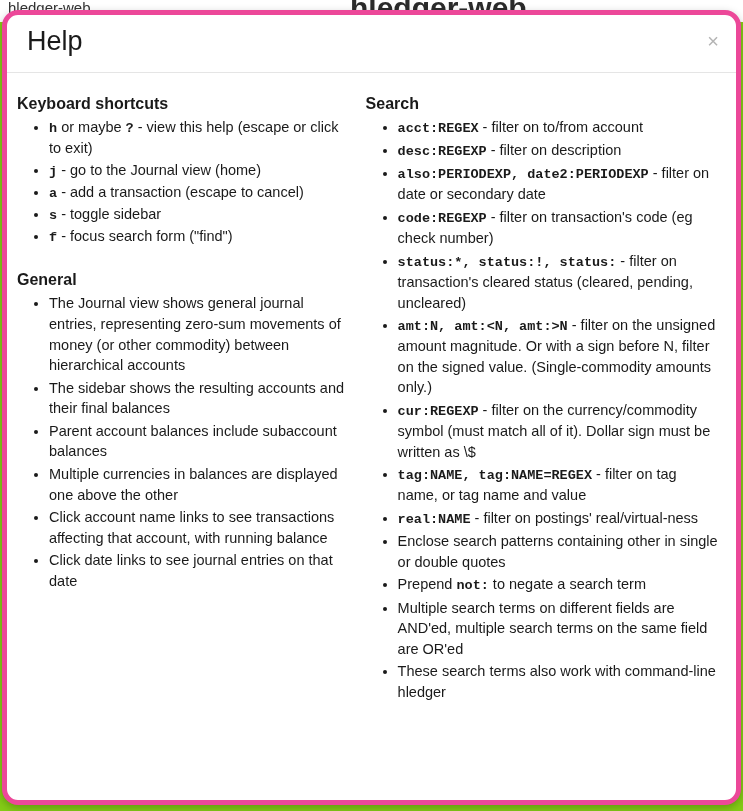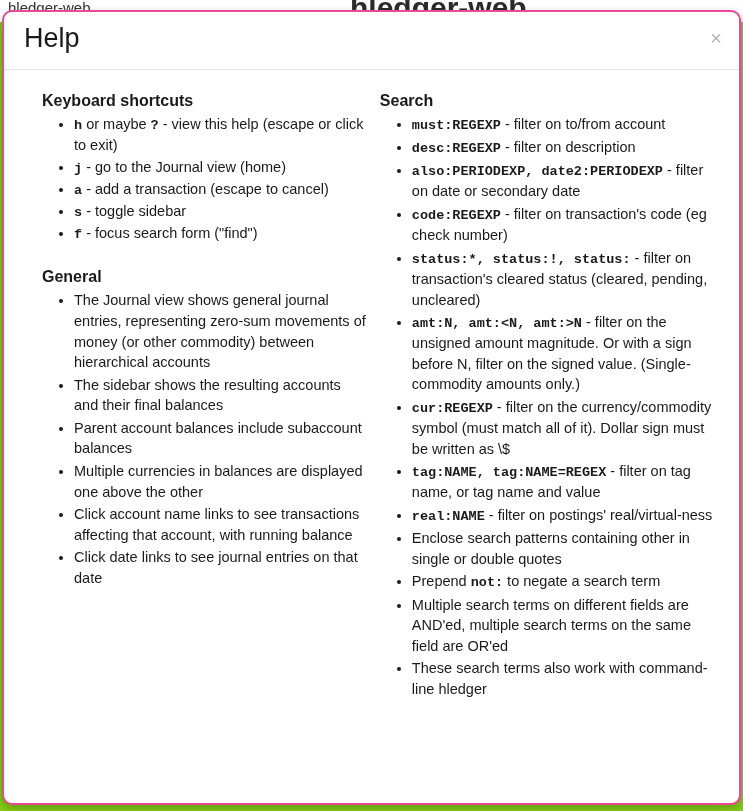--- a/index.html
+++ b/index.html
@@ -47,22 +47,22 @@
   }
 
   
   .modal {
     position: absolute;
     left: 2px;
     top: 10px;
     width: 739px;
     height: 795px;
     background: #ffffff;
-    border: 2px solid #ec4899;
-    border-radius: 10px;
+    border: 5px solid #ec4899;
+    border-radius: 16px;
     box-shadow: 0 3px 9px rgba(0,0,0,0.25);
     box-sizing: border-box;
     overflow: hidden;
   }
 
   .modal-header {
     position: relative;
     height: 58px;
     border-bottom: 1px solid #e5e5e5;
     box-sizing: border-box;
@@ -86,21 +86,21 @@
     background: none;
     border: none;
     cursor: pointer;
     padding: 0;
     line-height: 1;
     font-family: "Liberation Sans", sans-serif;
   }
 
   .modal-body {
     position: relative;
-    padding: 14px 18px 0 34px;
+    padding: 14px 18px 0 6px;
     box-sizing: border-box;
   }
 
   .cols {
     display: flex;
     flex-direction: row;
     align-items: flex-start;
   }
   .col-left { width: 352px; padding-right: 8px; box-sizing: border-box; }
   .col-right { width: 360px; box-sizing: border-box; }
@@ -182,21 +182,21 @@
             <li>Click account name links to see transactions affecting that account, with running balance</li>
             <li>Click date links to see journal entries on that date</li>
           </ul>
 
         </div>
 
         <div class="col-right">
 
           <h4 class="section">Search</h4>
           <ul class="help-list spaced">
-            <li><code>must:REGEXP</code><span> - filter on to/from account</span></li>
+            <li><code>acct:REGEX</code><span> - filter on to/from account</span></li>
             <li><code>desc:REGEXP</code><span> - filter on description</span></li>
             <li><code>also:PERIODEXP, date2:PERIODEXP</code><span> - filter on date or secondary date</span></li>
             <li><code>code:REGEXP</code><span> - filter on transaction's code (eg check number)</span></li>
             <li><code>status:*, status:!, status:</code><span> - filter on transaction's cleared status (cleared, pending, uncleared)</span></li>
             <li><code>amt:N, amt:&lt;N, amt:&gt;N</code><span> - filter on the unsigned amount magnitude. Or with a sign before N, filter on the signed value. (Single-commodity amounts only.)</span></li>
             <li><code>cur:REGEXP</code><span> - filter on the currency/commodity symbol (must match all of it). Dollar sign must be written as \$</span></li>
             <li><code>tag:NAME, tag:NAME=REGEX</code><span> - filter on tag name, or tag name and value</span></li>
             <li><code>real:NAME</code><span> - filter on postings' real/virtual-ness</span></li>
             <li>Enclose search patterns containing other in single or double quotes</li>
             <li><span>Prepend </span><code class="mono">not:</code><span> to negate a search term</span></li>

